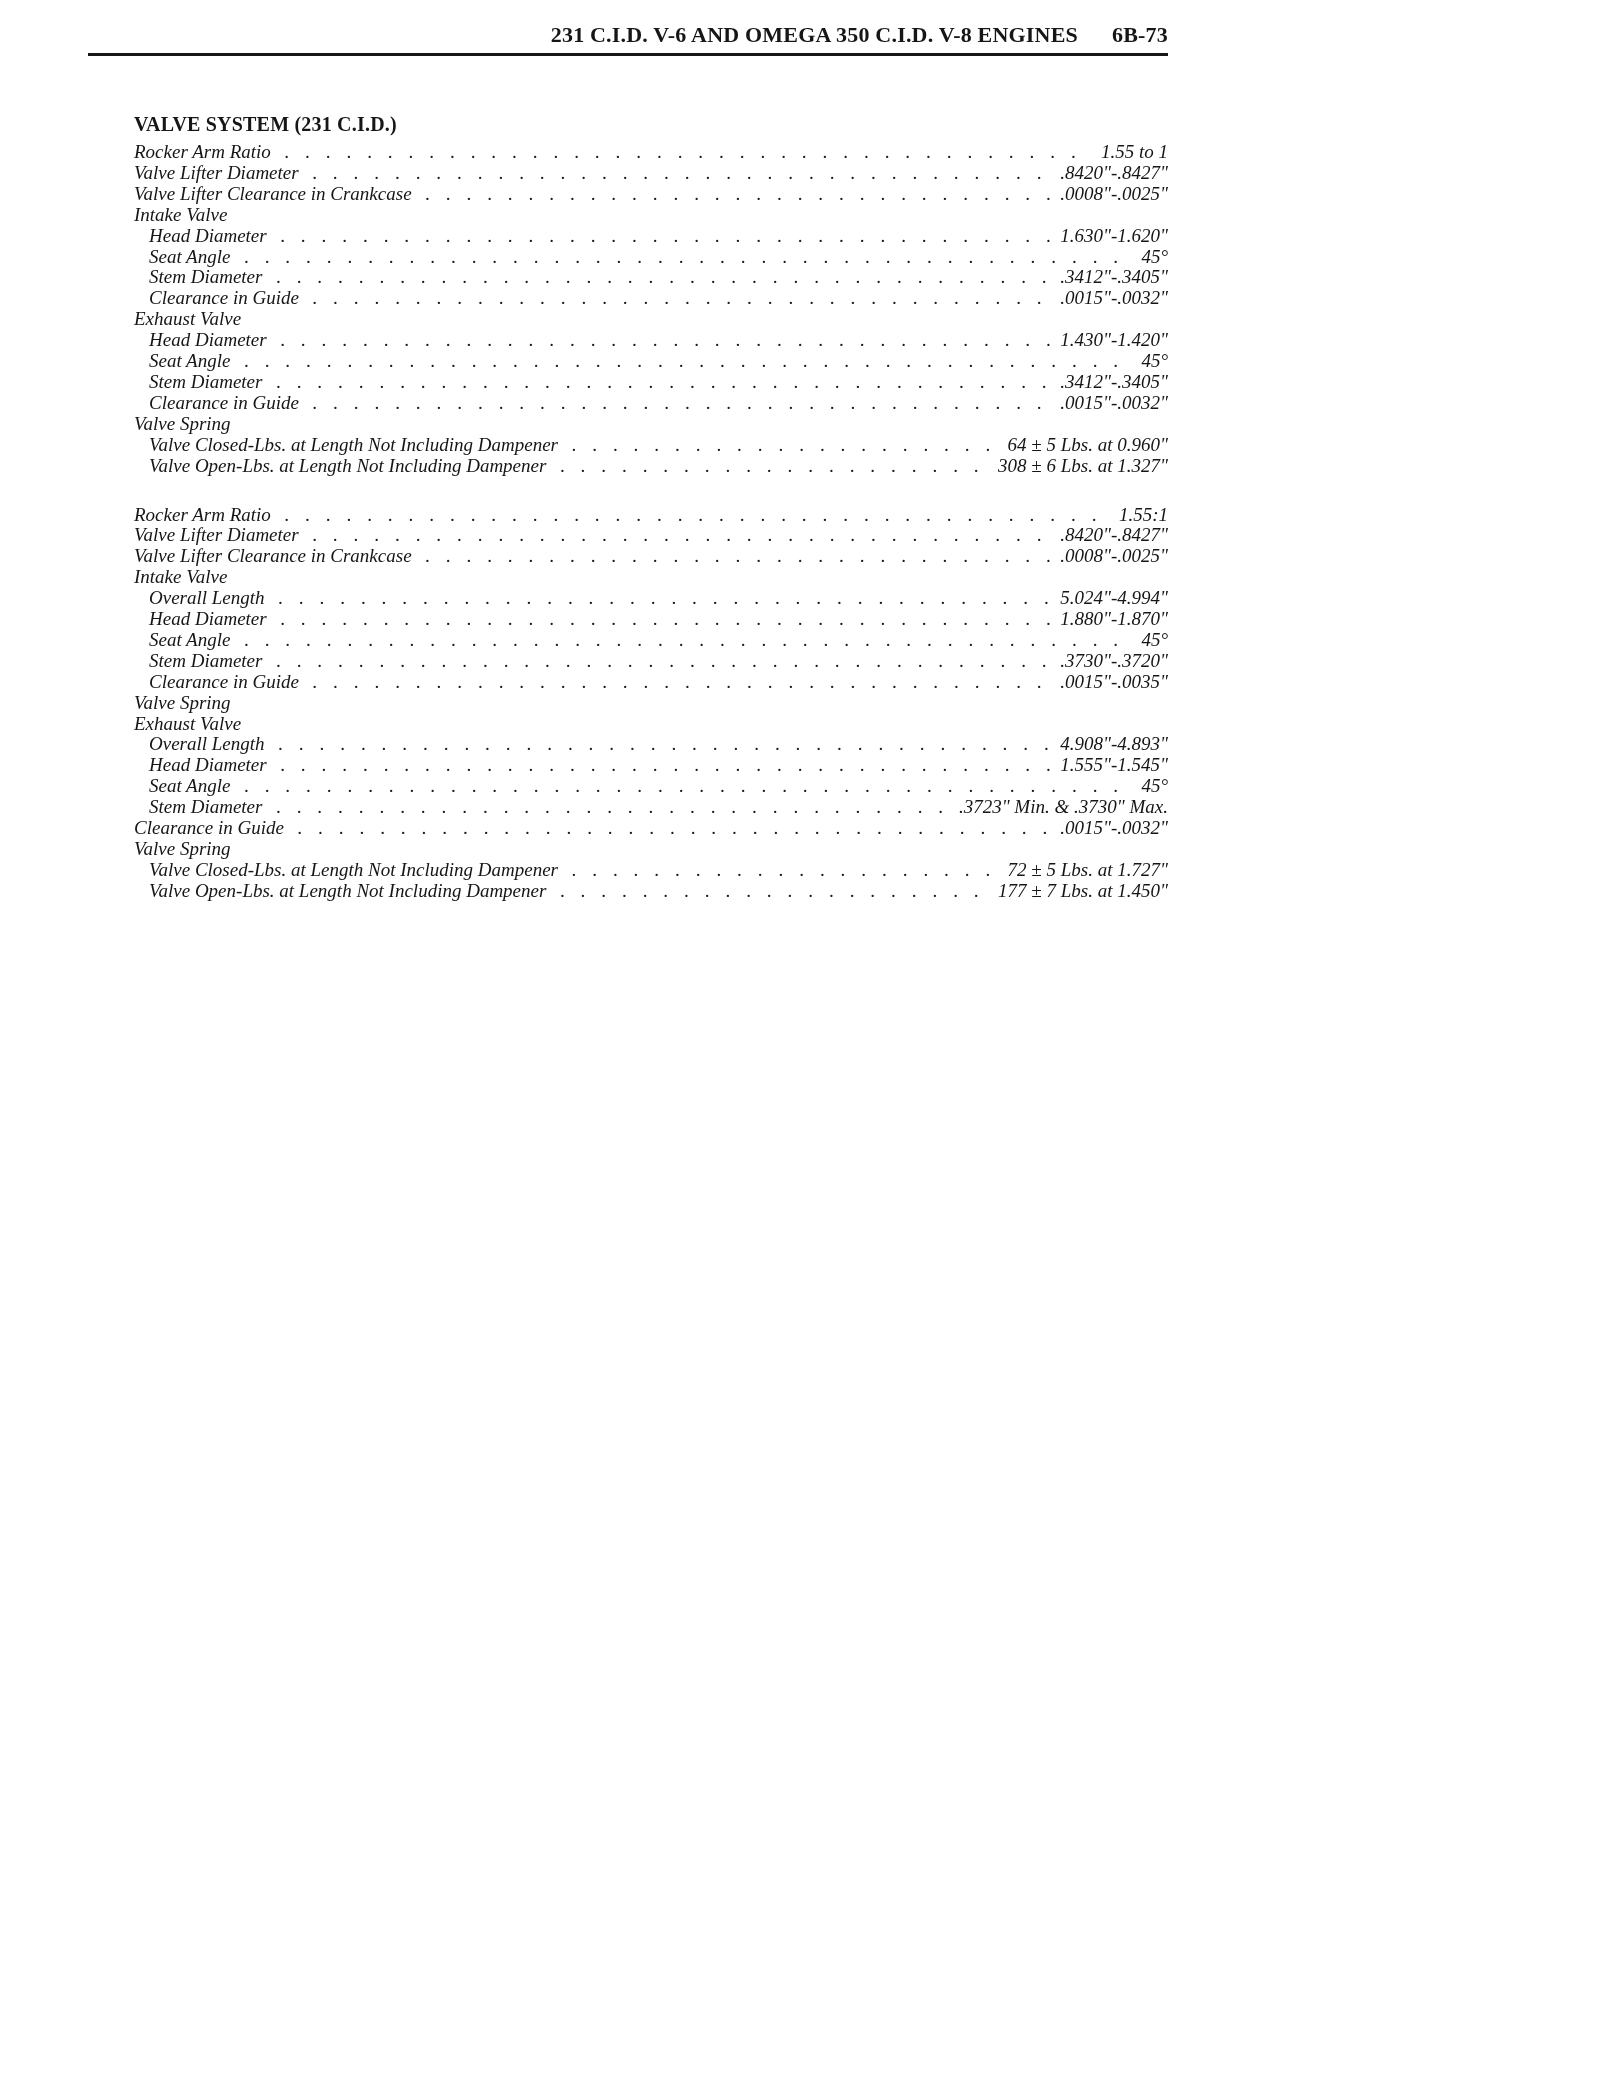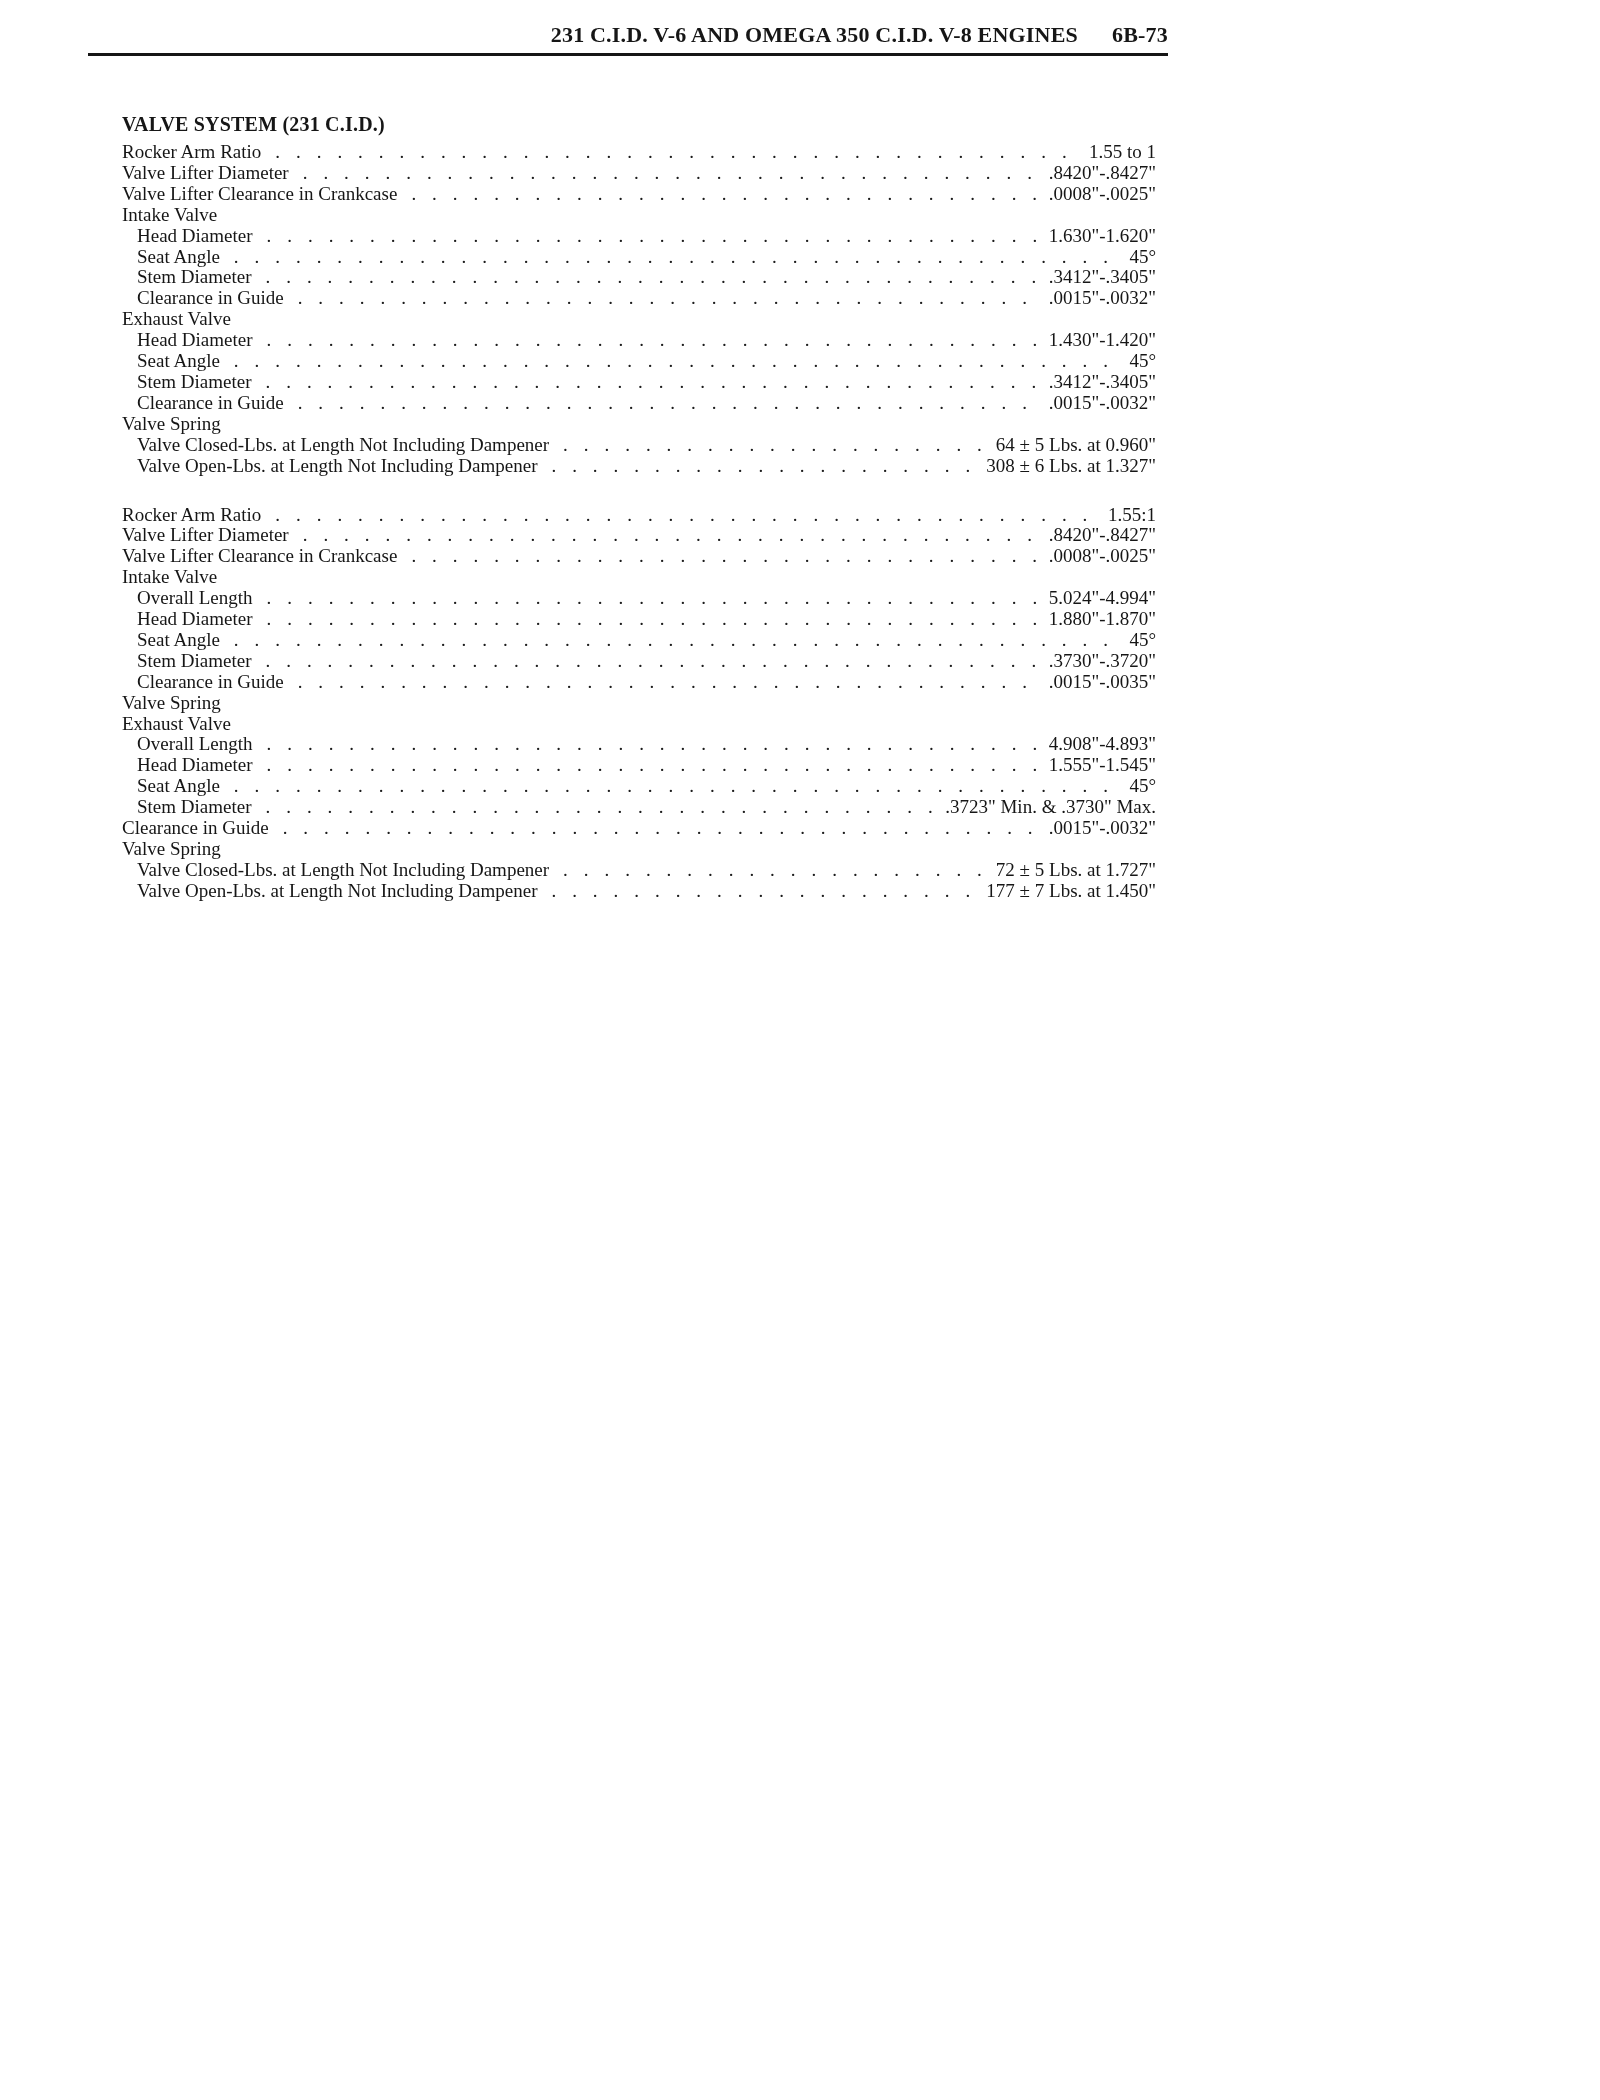--- a/index.html
+++ b/index.html
@@ -26,36 +26,37 @@
     white-space: nowrap;
   }
   .header-page { margin-left: 34px; }
   .header-rule {
     margin-top: 5px;
     border-bottom: 3px solid #161616;
   }
   #content {
     position: absolute;
     top: 114px;
-    left: 122px;
+    left: 134px;
     width: 1034px;
     font-size: 19px;
   }
   .section-title {
     font-size: 20px;
     font-weight: bold;
     line-height: 21px;
     margin-bottom: 7px;
     letter-spacing: 0.2px;
   }
   .spec-section + .spec-section { margin-top: 28px; }
   .row {
     display: flex;
     align-items: baseline;
     line-height: 20.9px;
+    font-style: italic;
   }
   .row.indent-1 { padding-left: 15px; }
   .label { white-space: nowrap; }
   .leader {
     flex: 1 1 auto;
     overflow: hidden;
     white-space: nowrap;
     text-align: right;
     margin: 0 10px 0 14px;
     letter-spacing: 5.6px;

